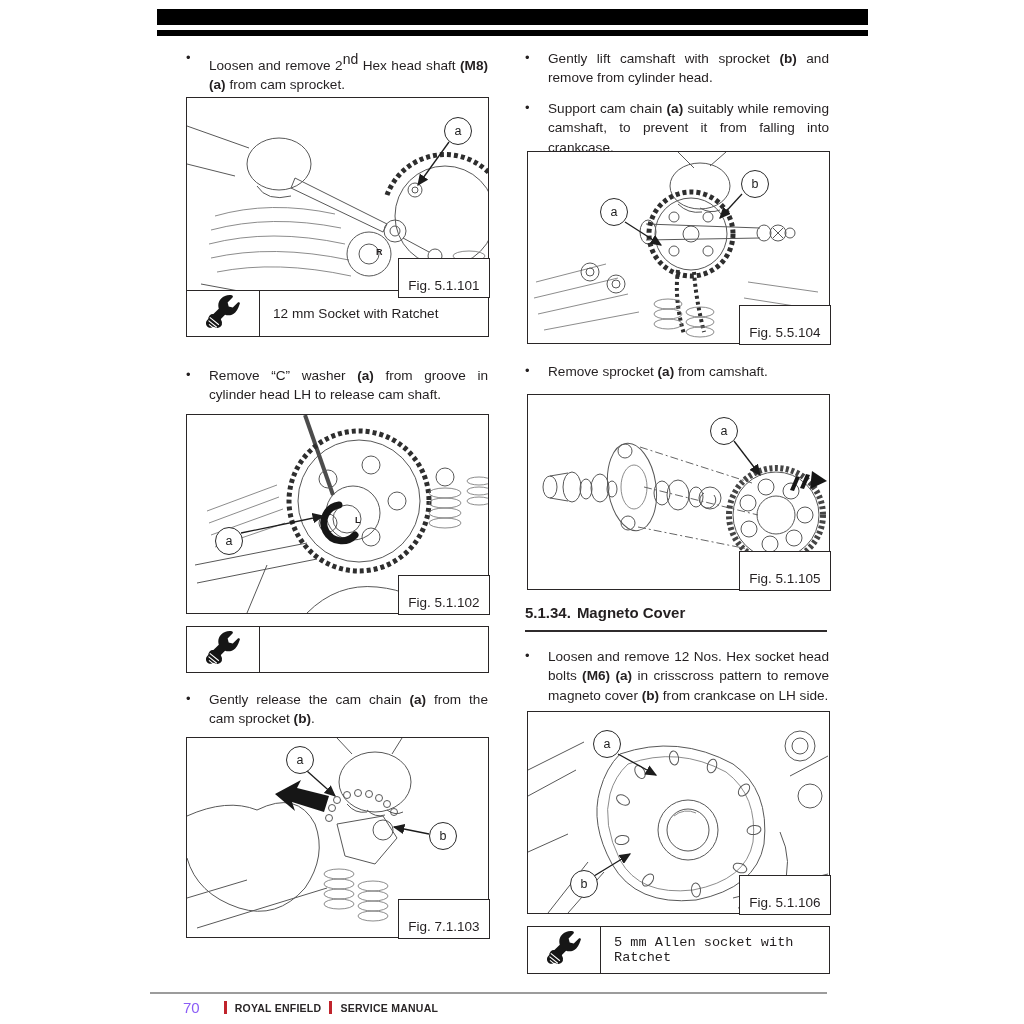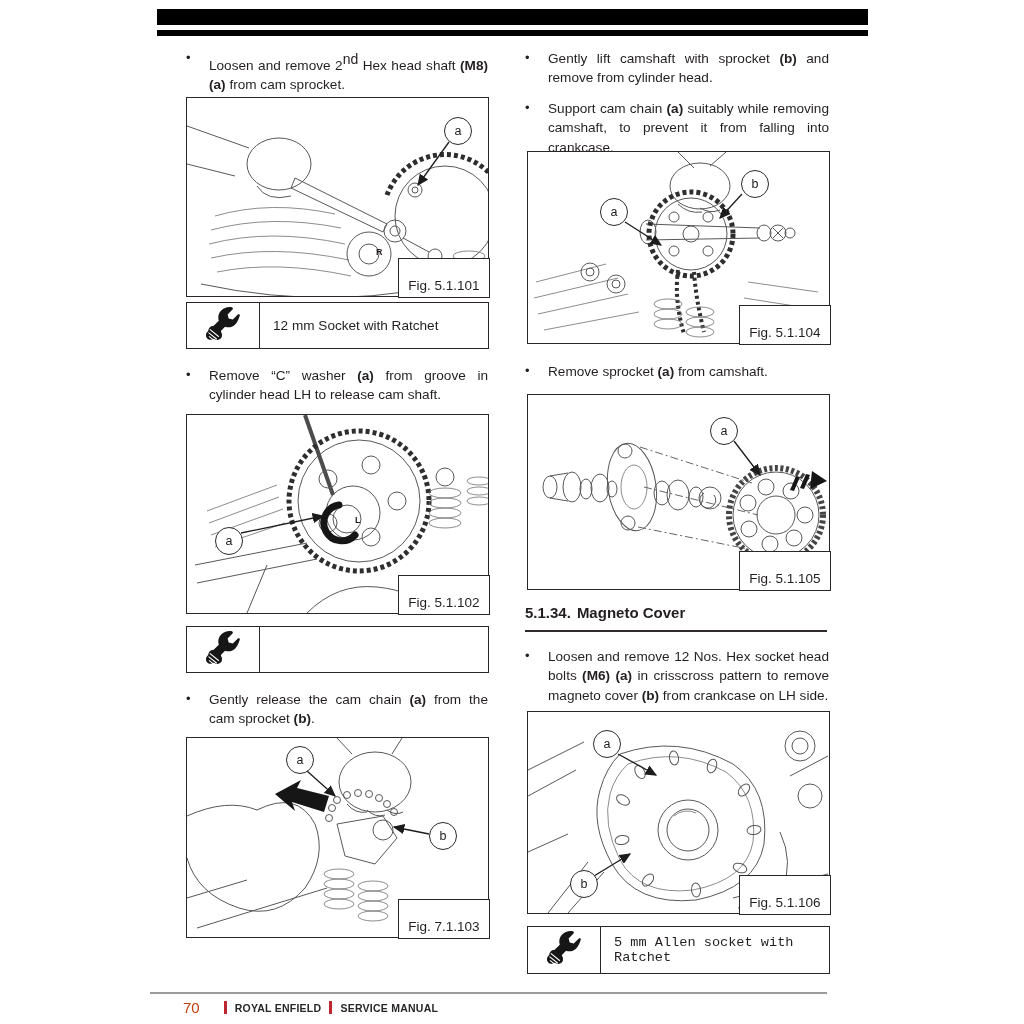--- a/index.html
+++ b/index.html
@@ -29,21 +29,21 @@
   .figcap{position:absolute;right:-1.6px;bottom:-1.6px;border:1.6px solid #2a2627;background:#fff;
           padding:19px 9px 4px;font-size:13.5px;z-index:4;white-space:nowrap;}
   .innerlabel{position:absolute;font-size:9px;font-weight:700;z-index:2;}
   .tool{position:absolute;border:1.6px solid #2a2627;background:#fff;display:flex;align-items:stretch;}
   .tool .icell{flex:0 0 72px;border-right:1.6px solid #2a2627;display:flex;align-items:center;justify-content:center;}
   .tool .tlabel{flex:1;display:flex;align-items:center;padding-left:13px;font-size:13.6px;}
   .heading{position:absolute;font-size:15px;font-weight:700;border-bottom:2px solid #2f2b2c;padding-bottom:9px;}
   .heading .num{margin-right:6px;}
   .footer-rule{position:absolute;background:#9c9c9c;}
   .footer{position:absolute;display:flex;align-items:center;}
-  .fnum{font-size:15px;margin-right:16px;color:#c2410c;}
+  .fnum{font-size:15px;margin-right:16px;color:#8b5cf6;}
   .rbar{width:3px;height:13px;background:#c0242c;margin:0 8px;}
   .fbrand,.fmanual{font-size:10.5px;font-weight:600;letter-spacing:.25px;color:#2a2627;}
 </style>
 </head>
 <body>
 
 <div class="page">
 
   <div class="bar" style="left:157px;top:9px;width:711px;height:16px;"></div>
   <div class="bar" style="left:157px;top:30px;width:711px;height:6px;"></div>
@@ -86,21 +86,21 @@
       <ellipse class="ln2" cx="282" cy="178" rx="16" ry="5"></ellipse>
       <line class="arrow" x1="262" y1="44" x2="231" y2="87" marker-end="url(#ah101)"></line>
     </svg>
     <div class="callout" style="left:257px;top:19px;">
         <span>a</span>
       </div>
     <span class="innerlabel" style="left:189px;top:149px;">R</span>
     <div class="figcap">Fig. 5.1.101</div>
   </div>
 
-  <div class="tool" style="left:186px;top:302px;width:301px;height:45px;">
+  <div class="tool" style="left:186px;top:290px;width:301px;height:45px;">
     <div class="icell">
       <svg width="38" height="38" viewBox="0 0 46 46">
         <path class="bk" d="M43.5,10.1c-0.3-1.3-1.9-1.7-2.8-0.8l-5.9,5.9l-4.9-1.3l-1.3-4.9l5.9-5.9c0.9-0.9,0.5-2.5-0.8-2.8 c-4.8-0.9-9.7,0.7-12.9,3.9c-3.3,3.3-4.3,8.1-2.9,12.3l-14,13.9c-2.1,2.1-2.1,5.5,0,7.6s5.5,2.1,7.6,0l14-14 c4.2,1.4,9,0.4,12.3-2.9C41,18,42.6,13.1,43.5,10.1z"></path>
         <ellipse cx="13.5" cy="31.5" rx="9.5" ry="7" transform="rotate(45 13.5 31.5)" fill="#161616"></ellipse>
         <path d="M7,27 l11,9 M5.5,31 l10,8 M6,35.5 l8,6.5" stroke="#fff" stroke-width="1.3" fill="none"></path>
       </svg>
     </div>
     <div class="tlabel">12 mm Socket with Ratchet</div>
   </div>
 
@@ -257,21 +257,21 @@
       <path class="ln2" d="M220,130 l70,10 M216,146 l76,12 M214,162 l78,14"></path>
       <line class="arrow" x1="97" y1="70" x2="133" y2="93" marker-end="url(#ah104)"></line>
       <line class="arrow" x1="214" y1="42" x2="192" y2="66" marker-end="url(#ah104)"></line>
     </svg>
     <div class="callout" style="left:72px;top:46px;">
         <span>a</span>
       </div>
     <div class="callout" style="left:213px;top:18px;">
         <span>b</span>
       </div>
-    <div class="figcap">Fig. 5.1.104</div>
+    <div class="figcap">Fig. 5.5.104</div>
   </div>
 
   <div class="bullet" style="left:525px;top:362px;width:304px;">
     <span class="dot">•</span>
     <p><span>Remove sprocket </span><b>(a)</b><span> from camshaft.</span></p>
   </div>
 
   <div class="fig" style="left:527px;top:394px;width:301px;height:194px;">
     <svg viewBox="0 0 301 194">
       <defs>

